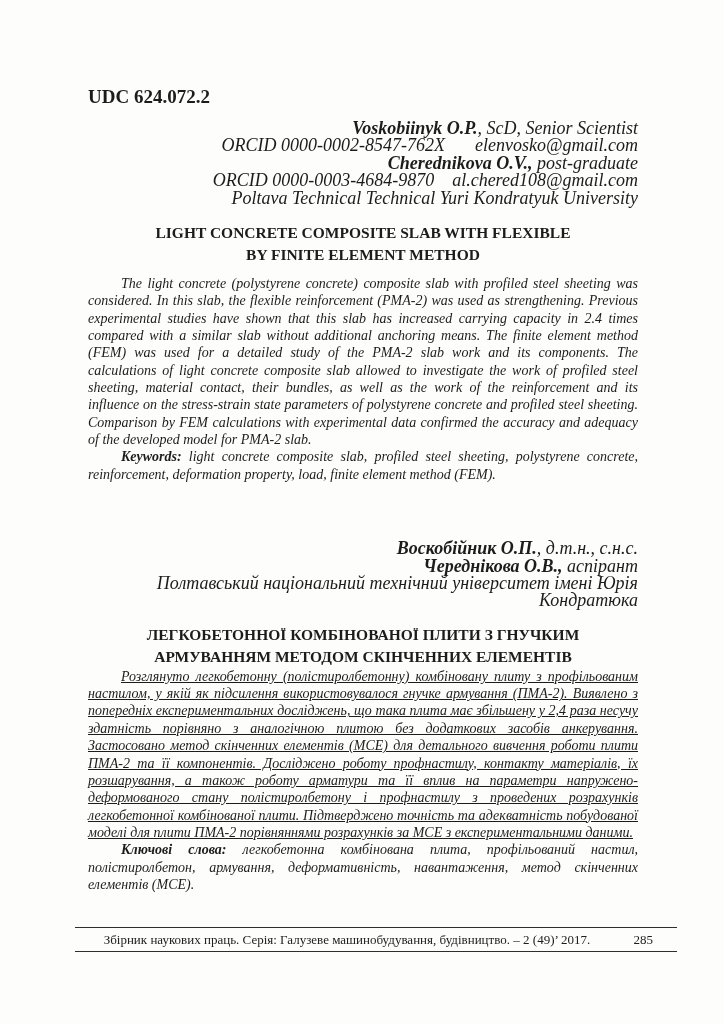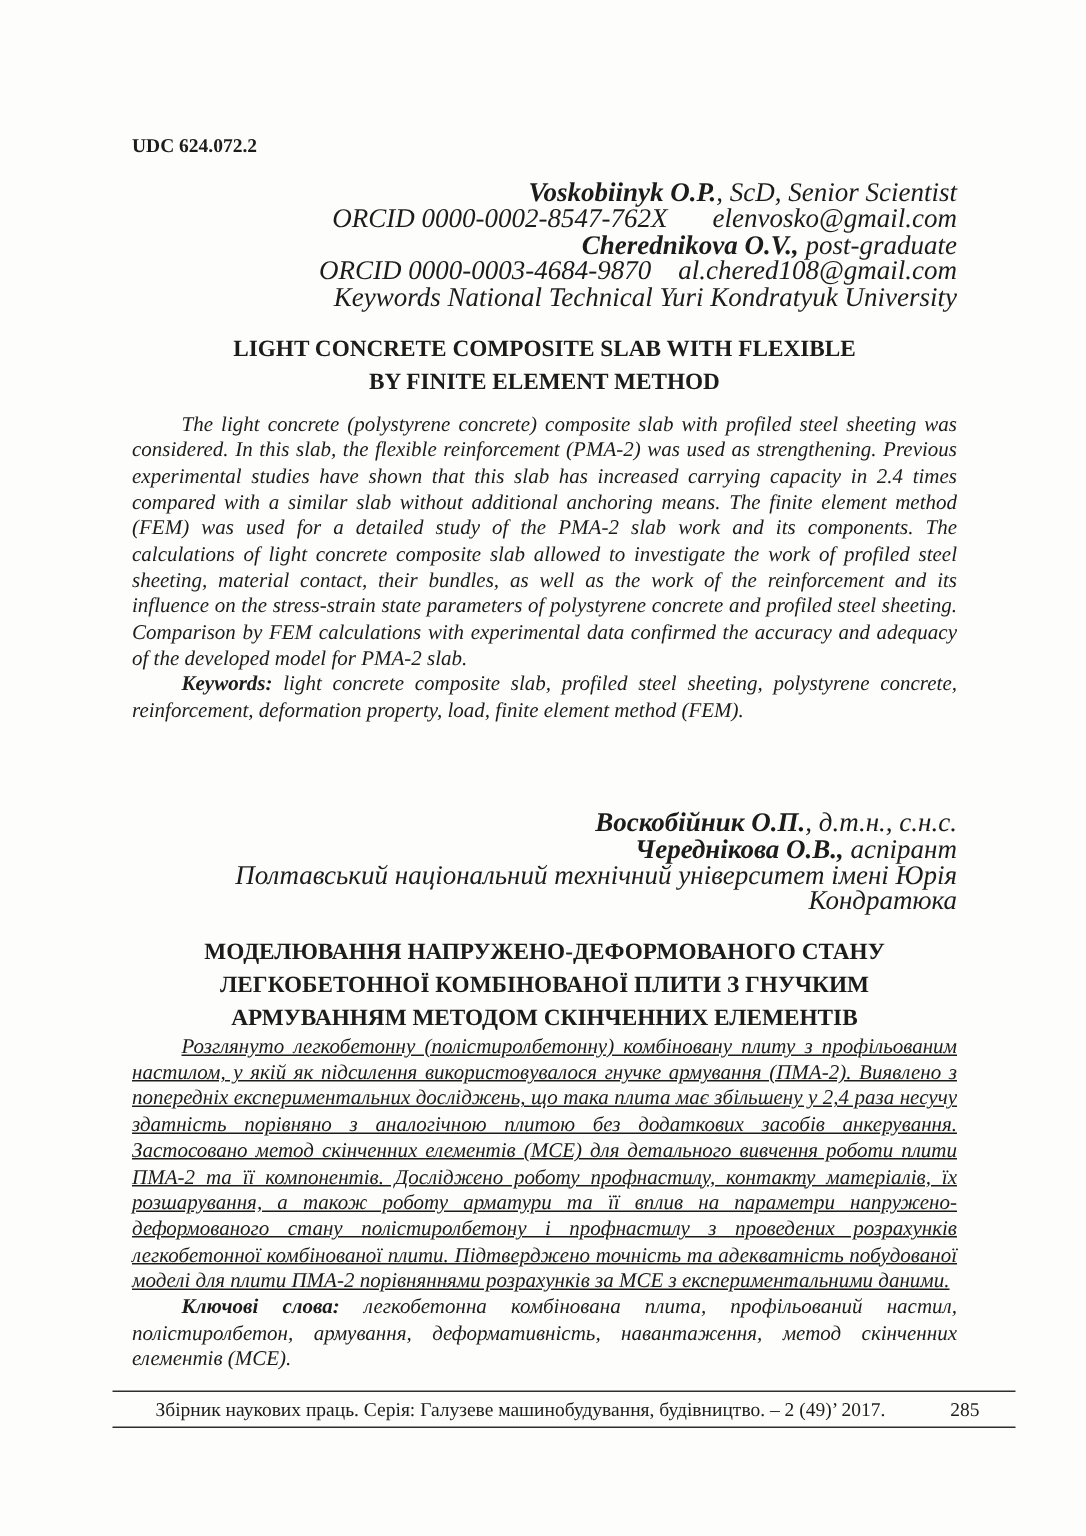--- a/index.html
+++ b/index.html
@@ -15,21 +15,21 @@
     box-shadow: 0 0 4px rgba(0,0,0,.25);
   }
   .content {
     position: absolute;
     left: 88px;
     top: 88px;
     width: 550px;
   }
   .udc {
     font-weight: bold;
-    font-size: 13px;
+    font-size: 19px;
     line-height: 17px;
   }
   .author-block {
     text-align: right;
     font-style: italic;
     font-size: 18px;
     line-height: 17.4px;
     margin-top: 15px;
   }
   .author-block.uk { margin-top: 57px; }
@@ -77,39 +77,38 @@
 <div class="page">
   <div class="content">
 
     <div class="udc">UDC 624.072.2</div>
 
     <div class="author-block en">
       <div><span class="bi">Voskobiinyk O.P.</span><span>, ScD, Senior Scientist</span></div>
       <div><span>ORCID 0000-0002-8547-762X</span><span class="gap-wide"></span><span>elenvosko@gmail.com</span></div>
       <div><span class="bi">Cherednikova O.V.,</span><span> post-graduate</span></div>
       <div><span>ORCID 0000-0003-4684-9870</span><span class="gap-narrow"></span><span>al.chered108@gmail.com</span></div>
-      <div>Keywords National Technical Yuri Kondratyuk University</div>
+      <div>Poltava Technical Technical Yuri Kondratyuk University</div>
     </div>
 
     <h1 class="title en">
       <div>LIGHT CONCRETE COMPOSITE SLAB WITH FLEXIBLE</div>
       <div>BY FINITE ELEMENT METHOD</div>
     </h1>
 
     <p class="abstract lead"><span>The light concrete (polystyrene concrete) composite slab with profiled steel sheeting was considered. In this slab, the flexible reinforcement (PMA-2) was used as strengthening. Previous experimental studies have shown that this slab has increased carrying capacity in 2.4 times compared with a similar slab without additional anchoring means. The finite element method (FEM) was used for a detailed study of the PMA-2 slab work and its components. The calculations of light concrete composite slab allowed to investigate the work of profiled steel sheeting, material contact, their bundles, as well as the work of the reinforcement and its influence on the stress-strain state parameters of polystyrene concrete and profiled steel sheeting. Comparison by FEM calculations with experimental data confirmed the accuracy and adequacy of the developed model for PMA-2 slab.</span></p>
     <p class="abstract"><span class="bi">Keywords:</span><span> light concrete composite slab, profiled steel sheeting, polystyrene concrete, reinforcement, deformation property, load, finite element method (FEM).</span></p>
 
     <div class="author-block uk">
       <div><span class="bi">Воскобійник О.П.</span><span>, д.т.н., с.н.с.</span></div>
       <div><span class="bi">Череднікова О.В.,</span><span> аспірант</span></div>
       <div>Полтавський національний технічний університет імені Юрія Кондратюка</div>
     </div>
 
     <h1 class="title uk">
-      <div>МОДЕЛЮВАННЯ НАПРУЖЕНО-ДЕФОРМОВАНОГО СТАНУ</div>
       <div>ЛЕГКОБЕТОННОЇ КОМБІНОВАНОЇ ПЛИТИ З ГНУЧКИМ</div>
       <div>АРМУВАННЯМ МЕТОДОМ СКІНЧЕННИХ ЕЛЕМЕНТІВ</div>
     </h1>
 
     <p class="abstract lead-uk"><span>Розглянуто легкобетонну (полістиролбетонну) комбіновану плиту з профільованим настилом, у якій як підсилення використовувалося гнучке армування (ПМА-2). Виявлено з попередніх експериментальних досліджень, що така плита має збільшену у 2,4 раза несучу здатність порівняно з аналогічною плитою без додаткових засобів анкерування. Застосовано метод скінченних елементів (МСЕ) для детального вивчення роботи плити ПМА-2 та її компонентів. Досліджено роботу профнастилу, контакту матеріалів, їх розшарування, а також роботу арматури та її вплив на параметри напружено-деформованого стану полістиролбетону і профнастилу з проведених розрахунків легкобетонної комбінованої плити. Підтверджено точність та адекватність побудованої моделі для плити ПМА-2 порівняннями розрахунків за МСЕ з експериментальними даними.</span></p>
     <p class="abstract"><span class="bi">Ключові слова:</span><span> легкобетонна комбінована плита, профільований настил, полістиролбетон, армування, деформативність, навантаження, метод скінченних елементів (МСЕ).</span></p>
 
   </div>
 
   <div class="footer">

